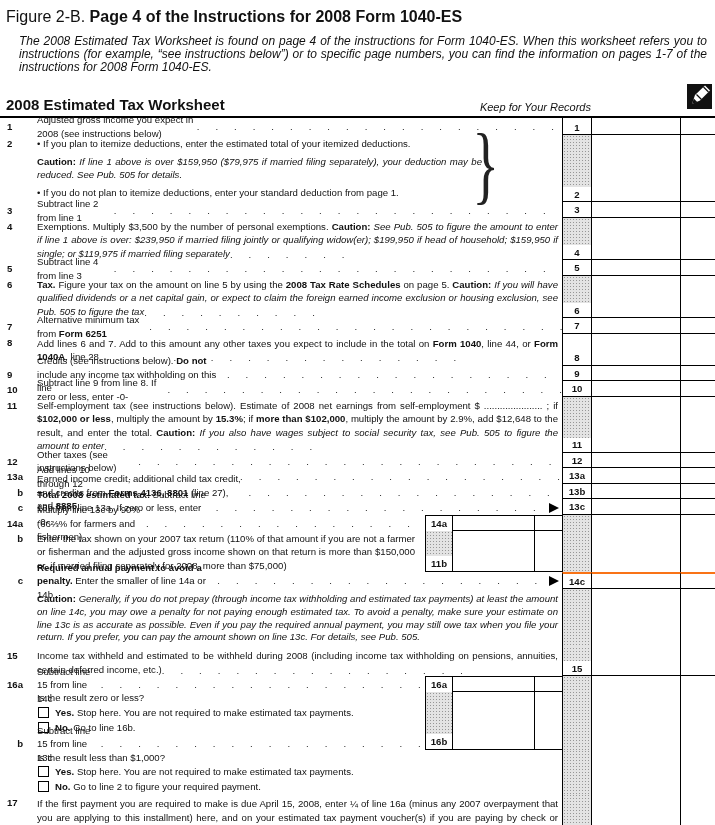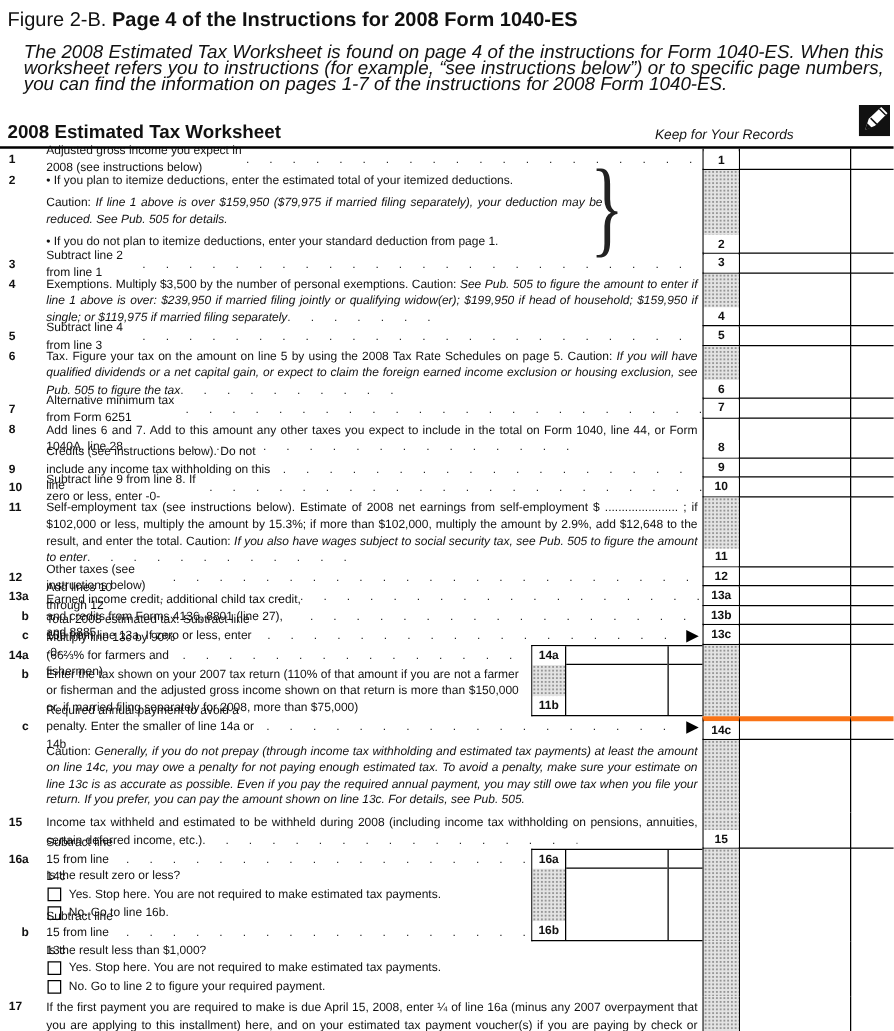--- a/index.html
+++ b/index.html
@@ -5,52 +5,52 @@
   html,body{margin:0;padding:0;background:#fff;}
   body{width:715px;font-family:"Liberation Sans",sans-serif;color:#111;-webkit-font-smoothing:antialiased;}
   .page{width:715px;position:relative;}
 
   
   .fig-title{padding:7px 8px 2px 6px;font-size:16px;line-height:19px;}
   .fig-title .lbl{font-weight:normal;}
   .fig-title .bold{font-weight:bold;}
   .intro-wrap{display:flex;align-items:flex-start;padding:4px 6px 0 7px;}
   .caution-icon{flex:0 0 54px;margin-top:2px;}
-  .intro-text{font-style:italic;font-size:15px;line-height:13px;padding:3px 2px 0 12px;text-align:justify;}
-  .ws-header{display:flex;align-items:flex-end;padding:10px 2px 3px 6px;}
+  .intro-text{font-style:italic;font-size:12px;line-height:13px;padding:3px 2px 0 12px;text-align:justify;}
+  .ws-header{display:flex;align-items:flex-end;padding:10px 2px 3px 6px;gap:44px;}
   .ws-title{font-size:15px;font-weight:bold;flex:0 0 auto;}
   .keep{font-style:italic;font-size:11px;margin-left:auto;margin-right:52px;}
   .pencil-icon{flex:0 0 25px;margin-right:1px;}
 
   
   .tbl{border-top:2.5px solid #000;border-bottom:2.5px solid #000;}
   .row{display:flex;align-items:stretch;}
   .t{font-size:9.6px;line-height:13.5px;}
   .lg{flex:0 0 37px;box-sizing:border-box;font-weight:bold;font-size:9.6px;line-height:13.5px;padding-top:2px;}
   .lg.n{padding-left:7px;}
   .lg.s{text-align:right;padding-right:14px;}
   .content{flex:1 1 auto;min-width:0;padding-top:2px;position:relative;}
   .dl{display:flex;align-items:center;height:13.5px;}
   .dots{flex:1 1 auto;min-width:0;overflow:hidden;white-space:pre;padding:0 3px;color:#222;}
   .df{display:inline-block;overflow:hidden;white-space:pre;height:11px;vertical-align:-2px;color:#222;}
   .arrow{flex:0 0 auto;width:0;height:0;border-left:10px solid #000;border-top:5px solid transparent;border-bottom:5px solid transparent;margin:0 3px 0 1px;}
-  .s-b{font-weight:normal;margin-top:20px;}
+  .s-b{font-weight:bold;margin-top:20px;}
   .s-i{font-style:italic;}
   .para{padding-right:4px;text-align:justify;}
   .cbrow{display:flex;align-items:center;height:15px;}
   .cb{flex:0 0 9px;width:9px;height:9px;border:1px solid #000;margin:0 6px 0 1px;background:#fff;}
 
   
   .ncol{flex:0 0 30px;box-sizing:border-box;border-left:1px solid #000;border-right:1px solid #000;display:flex;flex-direction:column;}
   .acol{flex:0 0 88px;box-sizing:border-box;}
   .ccol{flex:0 0 35px;box-sizing:border-box;border-left:1px solid #000;}
   .boxlab{height:14px;display:flex;align-items:center;justify-content:center;font-weight:bold;font-size:9.6px;background:#fff;margin-top:auto;}
   .shade{background-color:#e3e3e3;background-image:radial-gradient(#969696 0.8px, transparent 0.95px);background-size:3px 3px;flex:1 1 auto;}
   .rule > .ncol,.rule > .acol,.rule > .ccol{border-bottom:1px solid #000;}
-  .topline > .ncol,.topline > .acol,.topline > .ccol{border-top:4px solid #f97316;}
+  .topline > .ncol,.topline > .acol,.topline > .ccol{border-top:2px solid #f97316;}
 
   
   .ibox{flex:0 0 137px;box-sizing:border-box;display:flex;border:1px solid #000;border-right:none;}
   .ib-l{flex:0 0 26px;border-right:1px solid #000;display:flex;flex-direction:column;}
   .ib-lab{height:15px;display:flex;align-items:center;justify-content:center;font-weight:bold;font-size:9.6px;background:#fff;}
   .ib-a{flex:1 1 auto;display:flex;flex-direction:column;}
   .ib-c{flex:0 0 27px;border-left:1px solid #000;display:flex;flex-direction:column;}
   .ib-cell{height:15px;box-sizing:border-box;border-bottom:1px solid #000;}
 
   .brace{position:absolute;right:56px;top:-6px;font-family:"Liberation Serif",serif;font-size:86px;line-height:70px;font-weight:normal;transform:scaleX(0.65);color:#222;}

